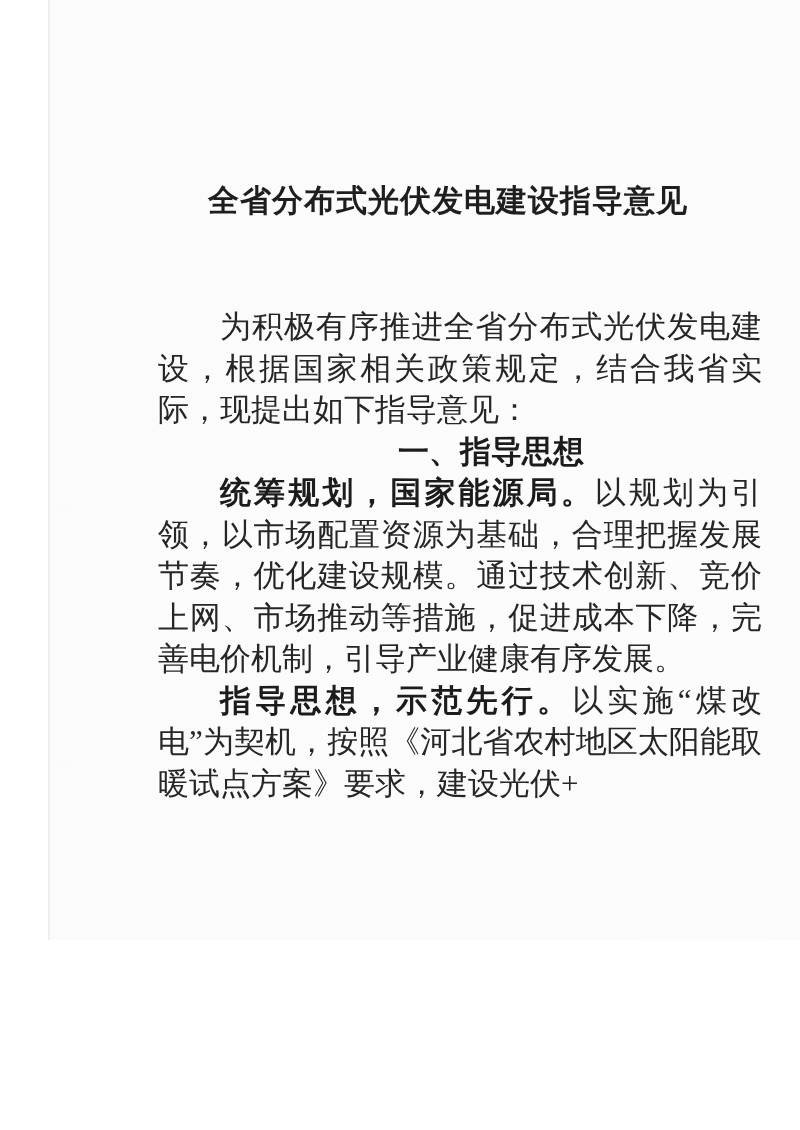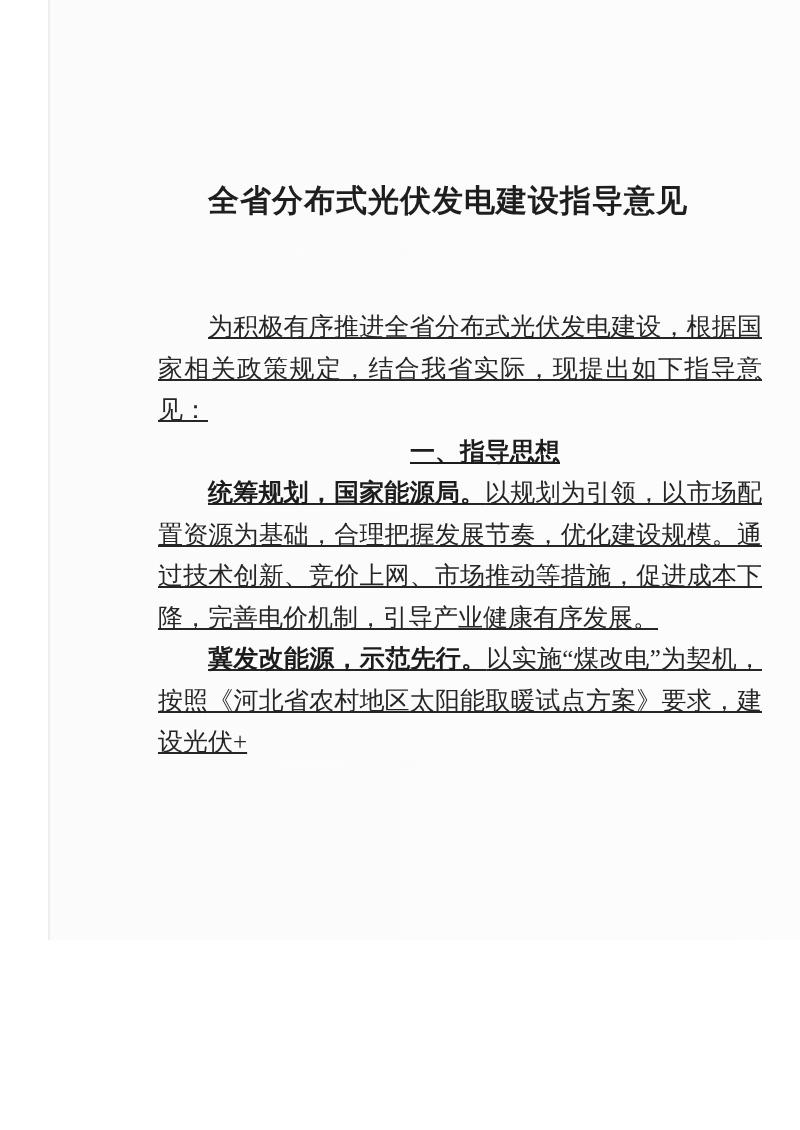--- a/index.html
+++ b/index.html
@@ -37,23 +37,22 @@
     width: 604px;
     font-size: 25px;
     line-height: 41.5px;
     text-align: justify;
   }
   .content p,
   .content h3 {
     margin: 0;
     padding: 0;
     text-indent: 2em;
-    font-size: 25px;
+    font-size: 31px;
     line-height: 41.5px;
-    text-decoration: underline;
   }
   .content h3 {
     font-family: "Liberation Sans", "DejaVu Sans", sans-serif;
     font-weight: bold;
     color: #1c1c1c;
     text-align: center;
   }
   .lead-bold {
     font-family: "Liberation Sans", "DejaVu Sans", sans-serif;
     font-weight: bold;
@@ -80,18 +79,18 @@
 
   <div class="content">
     <p>为积极有序推进全省分布式光伏发电建设，根据国家相关政策规定，结合我省实际，现提出如下指导意见：</p>
 
     <h3>一、指导思想</h3>
 
 
 
     <p><span class="lead-bold">统筹规划，国家能源局。</span><span>以规划为引领，以市场配置资源为基础，合理把握发展节奏，优化建设规模。通过技术创新、竞价上网、市场推动等措施，促进成本下降，完善电价机制，引导产业健康有序发展。</span></p>
 
-    <p><span class="lead-bold">冀发改能源，示范先行。</span><span>以实施“煤改电”为契机，按照《河北省农村地区太阳能取暖试点方案》要求，建设光伏+</span></p>
+    <p><span class="lead-bold">指导思想，示范先行。</span><span>以实施“煤改电”为契机，按照《河北省农村地区太阳能取暖试点方案》要求，建设光伏+</span></p>
   </div>
 
   <div class="page-number">1</div>
 
 </div>
 
 </body></html>

